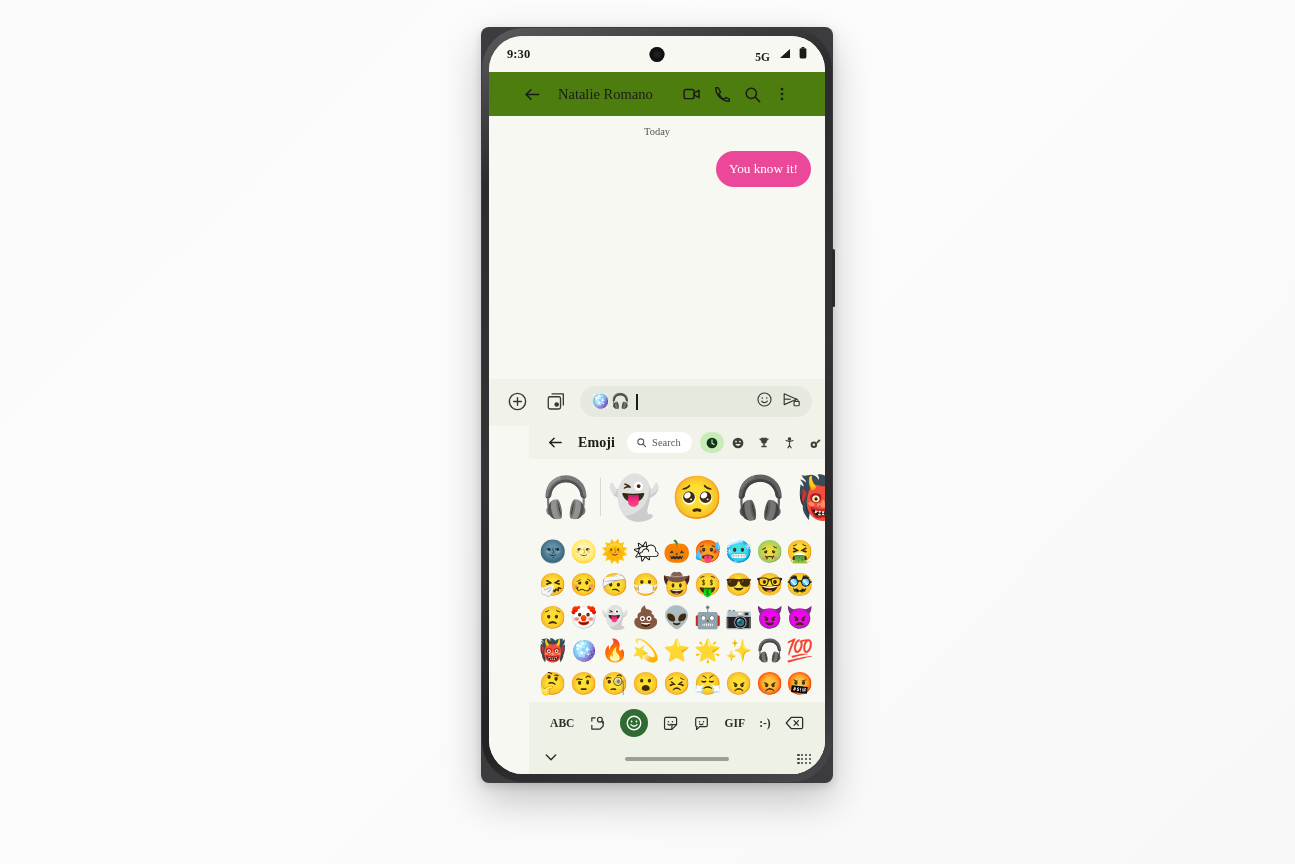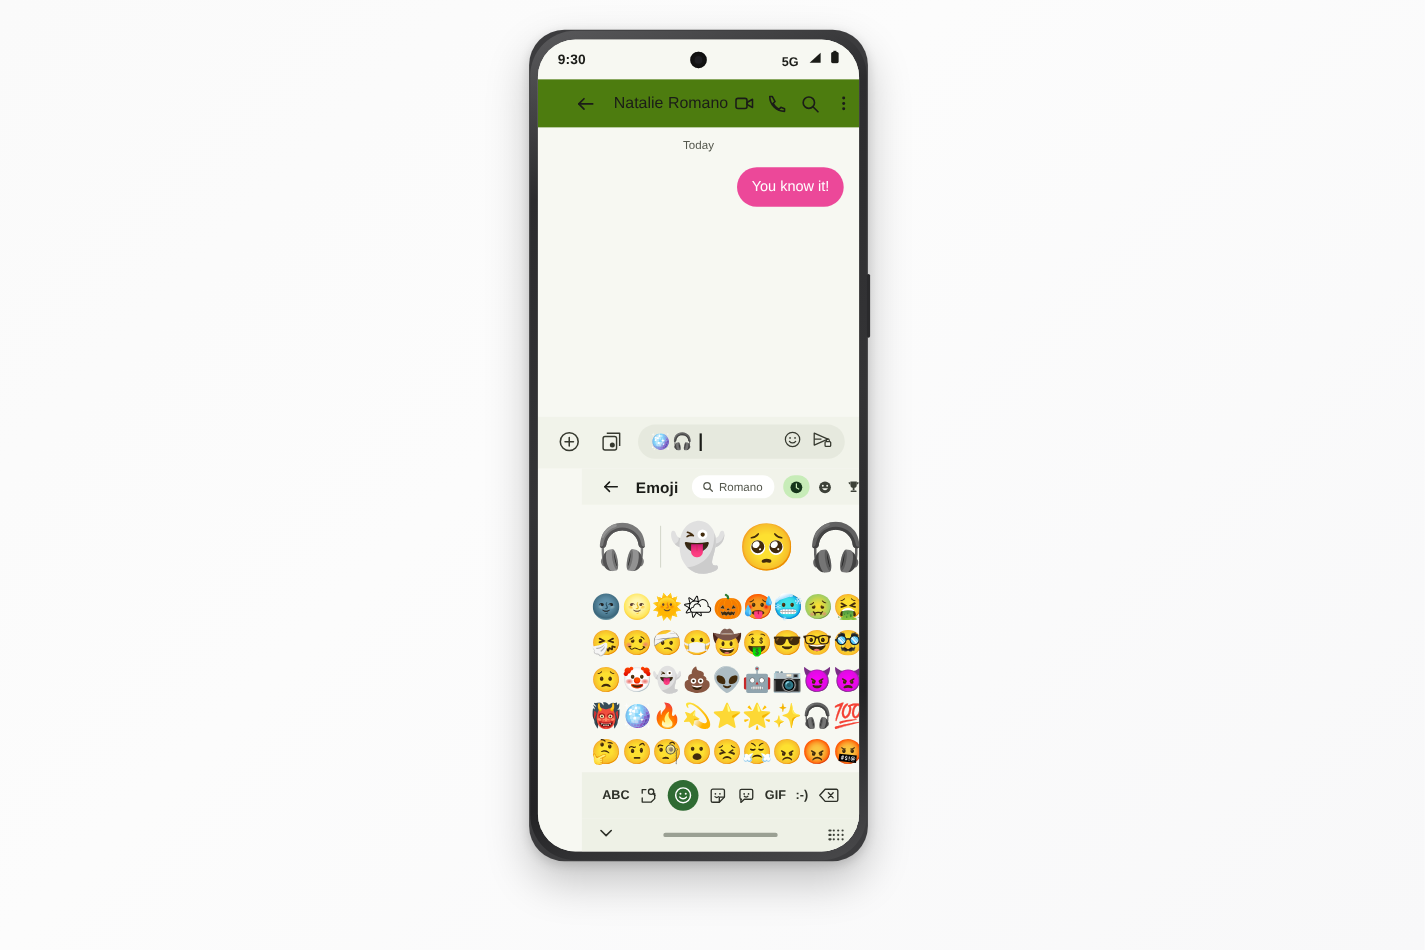--- a/index.html
+++ b/index.html
@@ -7,25 +7,26 @@
     width: 1295px; height: 864px;
     font-family: "Liberation Sans", sans-serif;
     background: #fbfbfc;
     overflow: hidden;
   }
   .stage { position: relative; width: 1295px; height: 864px; background: linear-gradient(135deg,#fafafa 0%,#fcfcfc 40%,#f8f8f9 100%); }
 
   
   .phone {
     position: absolute; left: 481px; top: 27px;
-    width: 308px; height: 756px;
-    border-radius: 32px;
+    width: 352px; height: 756px;
+    border-radius: 8px;
     background: #3c3c3e;
     padding: 9px 8px 9px 8px;
     box-shadow: 0 18px 40px rgba(0,0,0,.22), 0 3px 10px rgba(0,0,0,.14);
+    font-family: Liberation Serif, serif;
   }
   .phone::before {
     content:""; position:absolute; inset:1px; border-radius:41px;
     background: linear-gradient(160deg,#5a5a5c 0%,#2c2c2e 18%,#343436 50%,#232325 82%,#4a4a4c 100%);
   }
   .phone::after{
     content:""; position:absolute; right:-2px; top:222px; width:3px; height:58px;
     border-radius:2px; background:#2a2a2c;
   }
   .screen {
@@ -229,21 +230,21 @@
                 <path d="M20 12H4"></path>
                 <path d="M10 6l-6 6 6 6"></path>
               </svg>
           </div>
           <div class="label">Emoji</div>
           <div class="search-pill">
             <svg width="11" height="11" viewBox="0 0 24 24" fill="none" stroke="#55584e" stroke-width="2.4" stroke-linecap="round">
                 <circle cx="10.5" cy="10.5" r="6.5"></circle>
                 <path d="M15.5 15.5L21 21"></path>
               </svg>
-            <span>Romano</span>
+            <span>Search</span>
           </div>
           <div class="cats">
             <div class="cat sel">
               <svg width="14" height="14" viewBox="0 0 24 24">
                   <circle cx="12" cy="12" r="9.2" fill="#14341a"></circle>
                   <path d="M12 6.6v6l3.6 2.1" stroke="#c7ecb8" stroke-width="1.9" stroke-linecap="round" fill="none"></path>
                 </svg>
             </div>
             <div class="cat">
               <svg width="14" height="14" viewBox="0 0 24 24">

